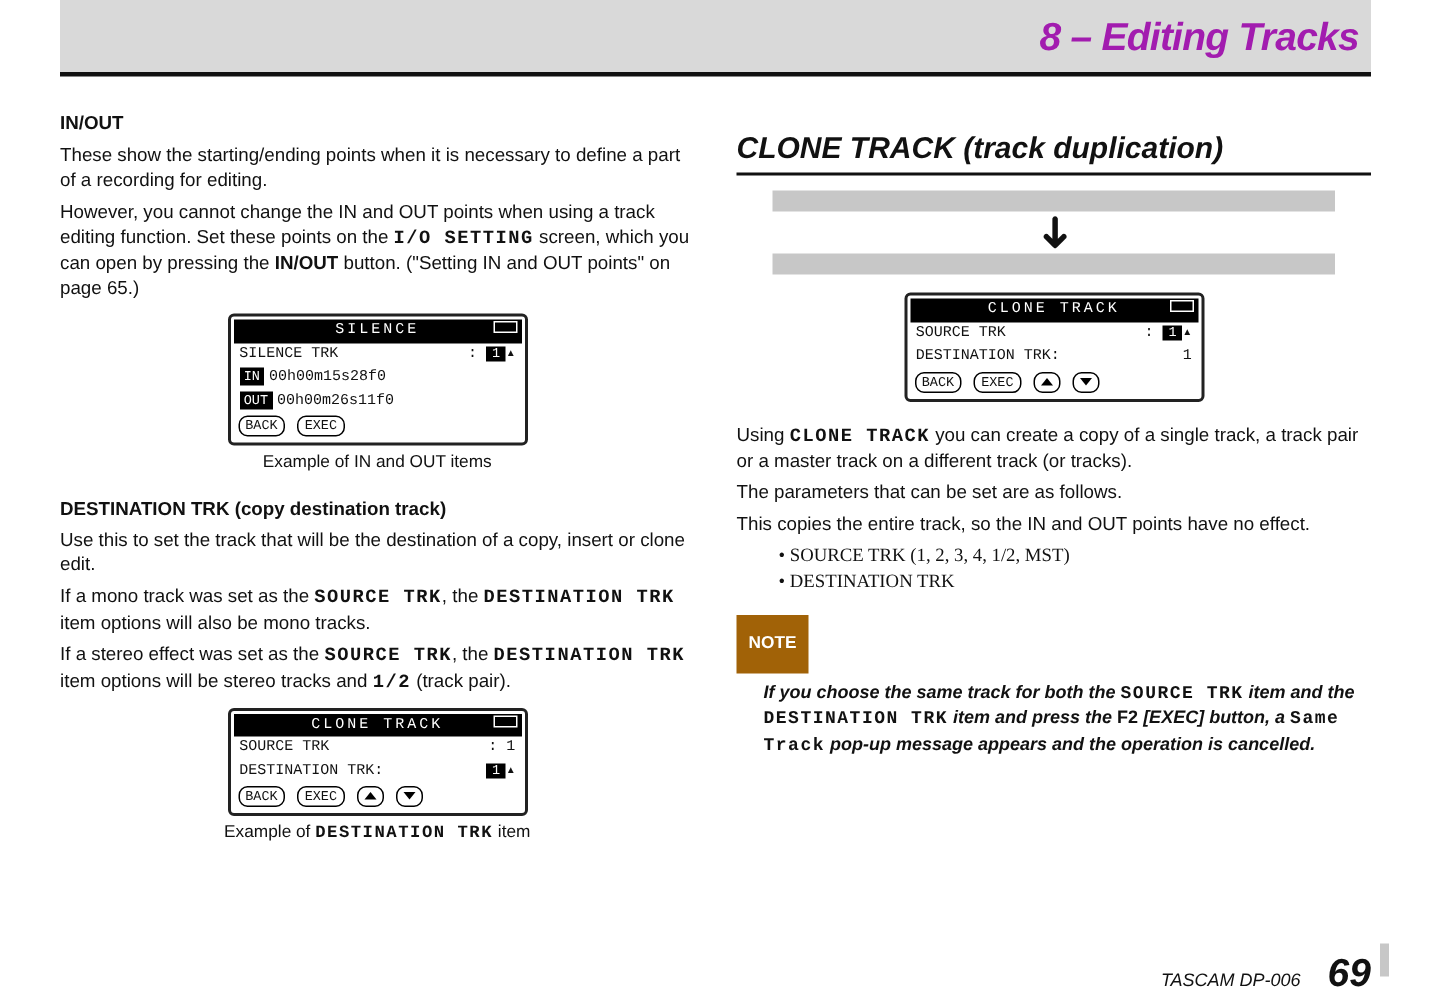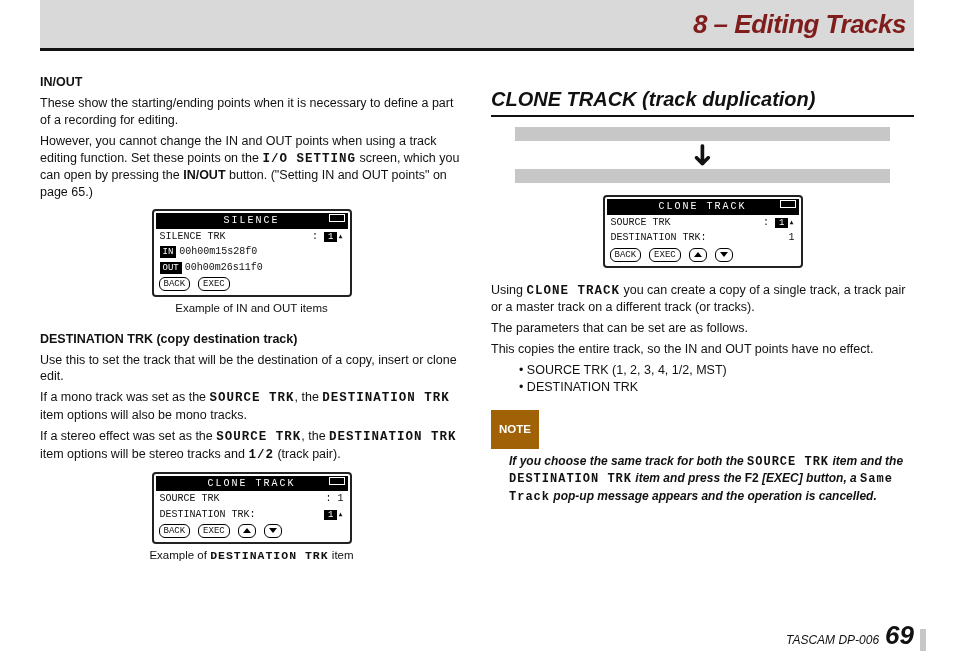--- a/index.html
+++ b/index.html
@@ -16,21 +16,21 @@
     background: #d9d9d9;
     height: 48px;
     margin-left: 40px;
     margin-right: 40px;
     position: relative;
     display: flex;
     align-items: center;
     justify-content: flex-end;
   }
   .chapter-title {
-    color: #7f1d1d;
+    color: #a21caf;
     font-weight: 800;
     font-style: italic;
     font-size: 26px;
     padding-right: 8px;
     letter-spacing: -0.5px;
   }
   .header-rule {
     position: absolute;
     left: 40px;
     right: 40px;
@@ -144,20 +144,21 @@
   .down-arrow {
     text-align:center;
     font-size: 30px;
     line-height: 20px;
     margin: -2px 0 -2px 0;
   }
   ul.params {
     margin: 4px 0 8px 28px;
     padding: 0;
     list-style: none;
+    font-family: Liberation Serif, serif;
   }
   ul.params li::before {
     content: "•  ";
   }
   .note-label {
     display:inline-block;
     background:#a16207;
     color:#fff;
     font-weight: 700;
     font-size: 11.5px;
@@ -167,26 +168,26 @@
   .note-body {
     font-style: italic;
     font-weight: 600;
     font-size: 12px;
     margin-left: 18px;
     line-height: 1.35;
   }
   .footer {
     position: absolute;
     right: 40px;
-    bottom: 20px;
+    bottom: 7px;
     font-style: italic;
     font-size: 12px;
     display:flex;
     align-items:baseline;
-    gap:6px;
+    gap:18px;
     justify-content:center;
   }
   .footer .pg {
     font-size: 26px;
     font-weight: 800;
   }
   .footer-mark {
     position:absolute;
     right: 28px;
     bottom: 20px;

